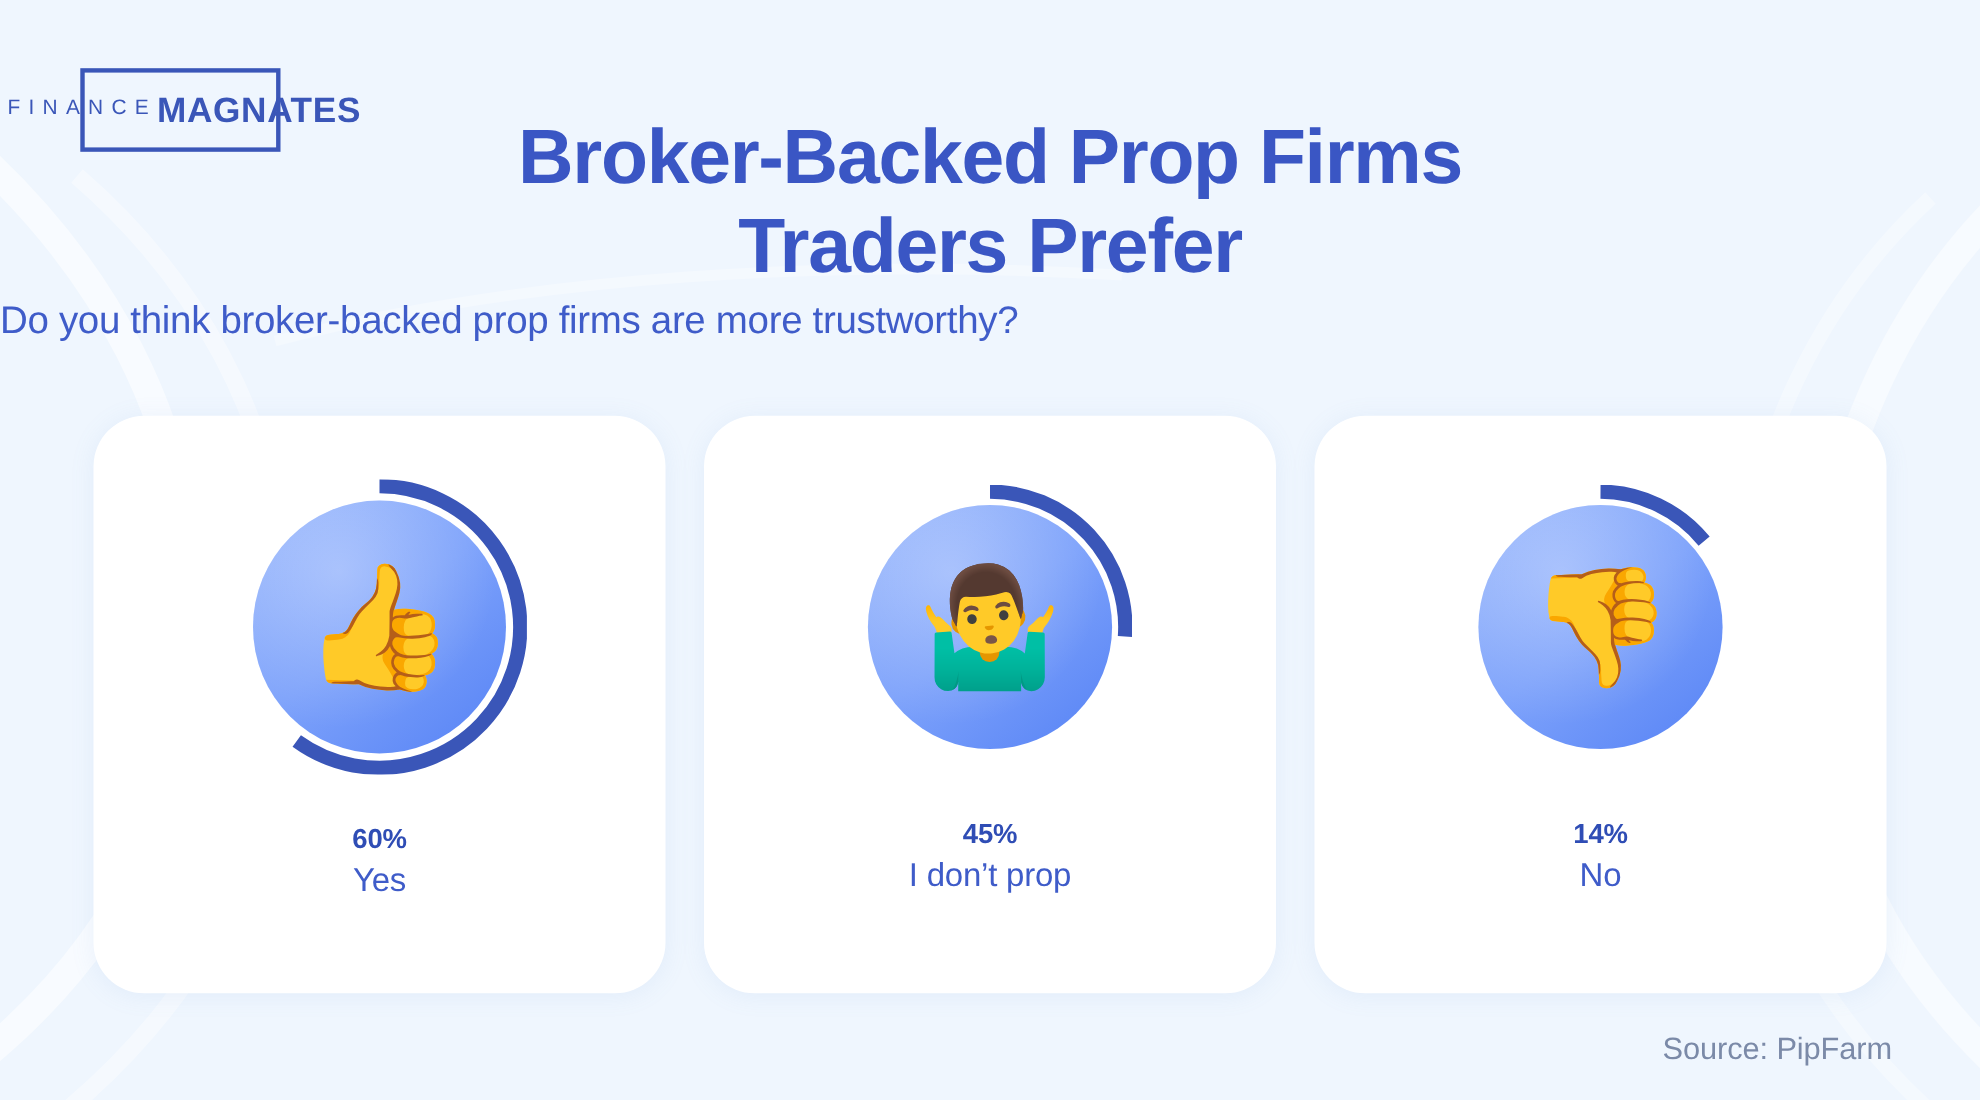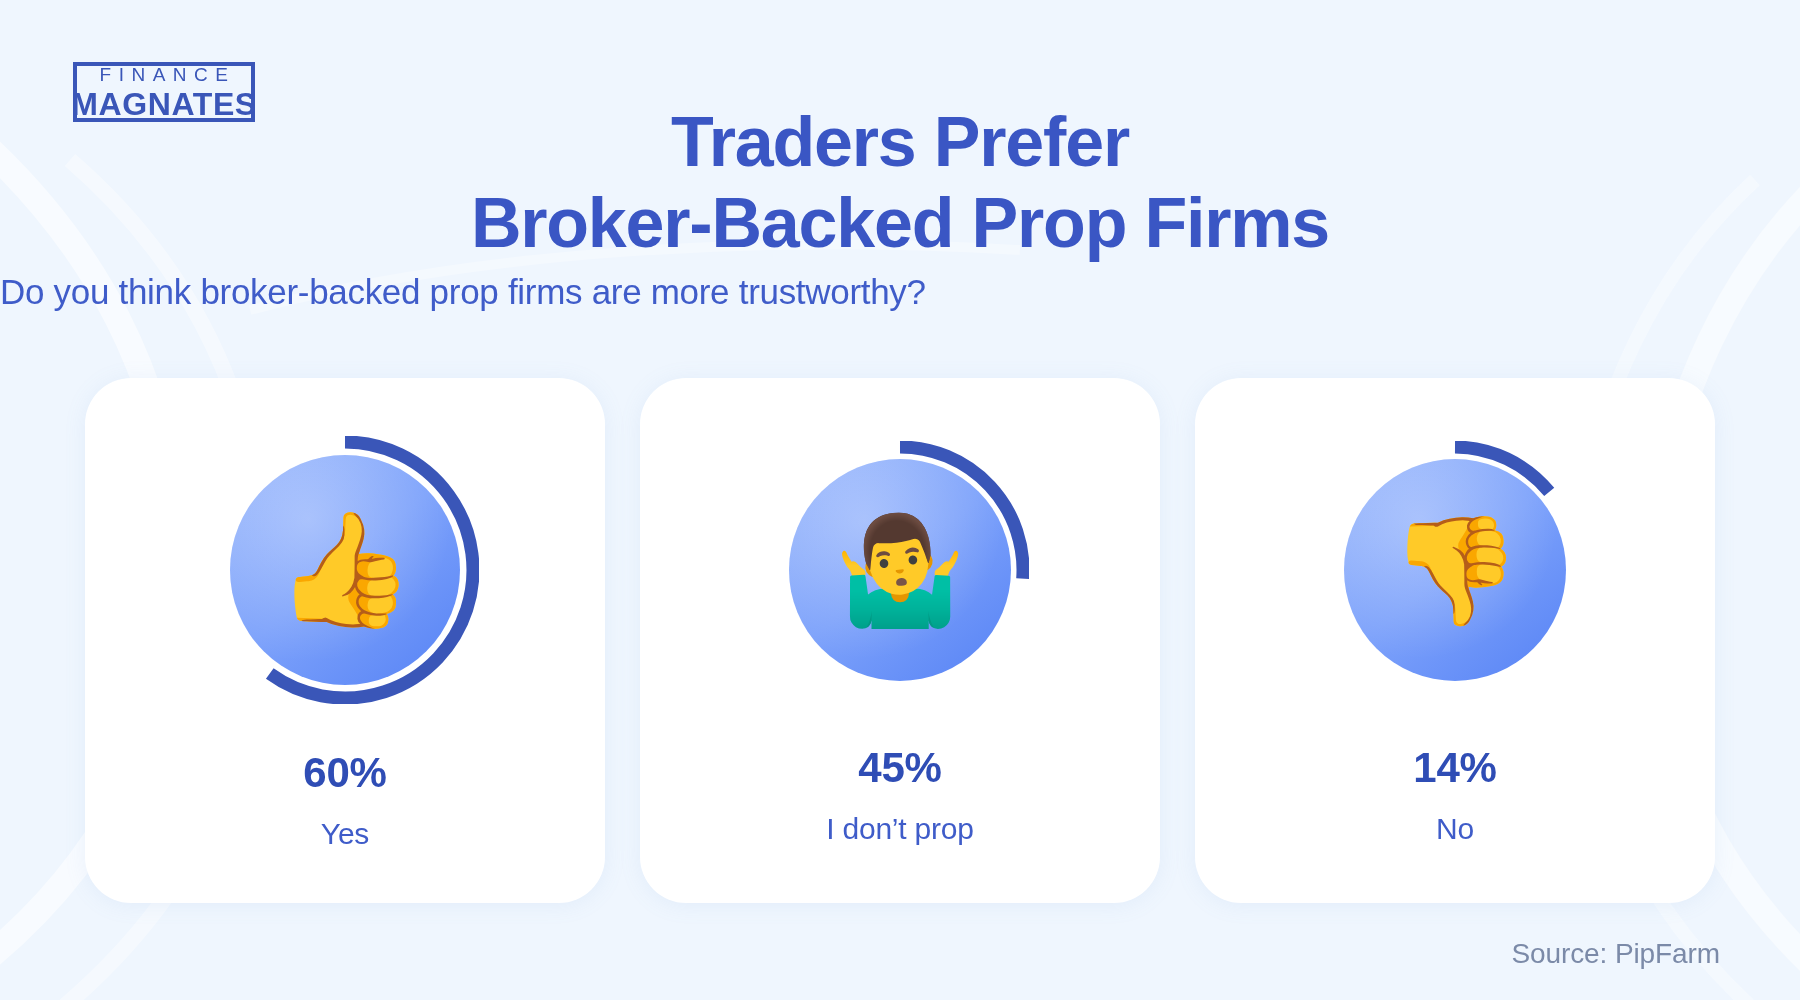--- a/index.html
+++ b/index.html
@@ -23,25 +23,24 @@
     height: 1000px;
     pointer-events: none;
   }
 
   
   #logo {
     position: absolute;
     left: 73px;
     top: 62px;
     width: 182px;
-    height: 60px;
+    height: 76px;
     border: 4px solid #3a56b8;
     box-sizing: border-box;
     display: flex;
-    flex-direction: column;
     align-items: center;
     justify-content: center;
     background: transparent;
   }
   #logo .logo-top {
     font-size: 19px;
     letter-spacing: 7.5px;
     color: #3a56b8;
     font-weight: 400;
     line-height: 1;
@@ -134,28 +133,28 @@
     align-items: center;
     justify-content: center;
     font-size: 112px;
     line-height: 1;
     user-select: none;
   }
   .donut-wrap.small .emoji { font-size: 106px; }
 
   .stat-pct {
     margin-top: 44px;
-    font-size: 42px;
+    font-size: 25px;
     font-weight: bold;
     color: #2f4db5;
     line-height: 1.2;
     letter-spacing: -0.2px;
   }
   .stat-label {
-    margin-top: 18px;
+    margin-top: 5px;
     font-size: 30px;
     font-weight: 400;
     color: #3f5cc9;
     line-height: 1.2;
     letter-spacing: -0.2px;
   }
 
   
   #source {
     position: absolute;
@@ -176,22 +175,22 @@
   <path d="M 1760 1015 C 1620 890 1560 730 1578 548 C 1592 402 1655 272 1755 180" fill="none" stroke="#ffffff" stroke-width="14" opacity="0.35"></path>
   <path d="M 250 310 C 480 250 760 235 1020 250" fill="none" stroke="#ffffff" stroke-width="10" opacity="0.3"></path>
 </svg>
 
 <div id="logo">
   <div class="logo-top">FINANCE</div>
   <div class="logo-bottom">MAGNATES</div>
 </div>
 
 <h1 id="headline">
+  <span class="line">Broker-Backed Prop Firms</span>
   <span class="line">Traders Prefer</span>
-  <span class="line">Broker-Backed Prop Firms</span>
 </h1>
 <div id="subhead">Do you think broker-backed prop firms are more trustworthy?</div>
 
 <div id="cards">
 
   <div class="card">
     <div class="donut-wrap">
       <svg class="donut-svg" viewBox="0 0 268 268">
         <defs>
           <linearGradient id="sphereGrad1" x1="0.12" y1="0.08" x2="0.85" y2="0.95">

